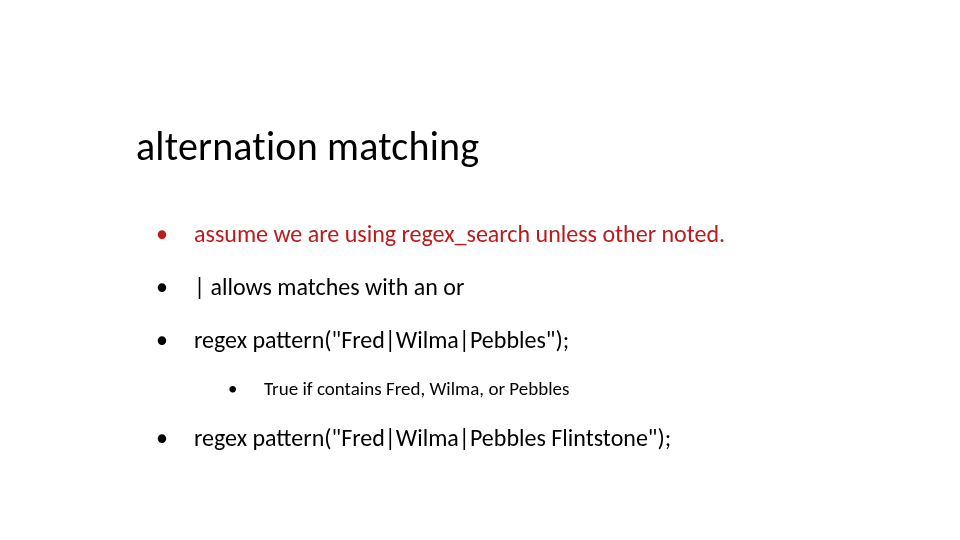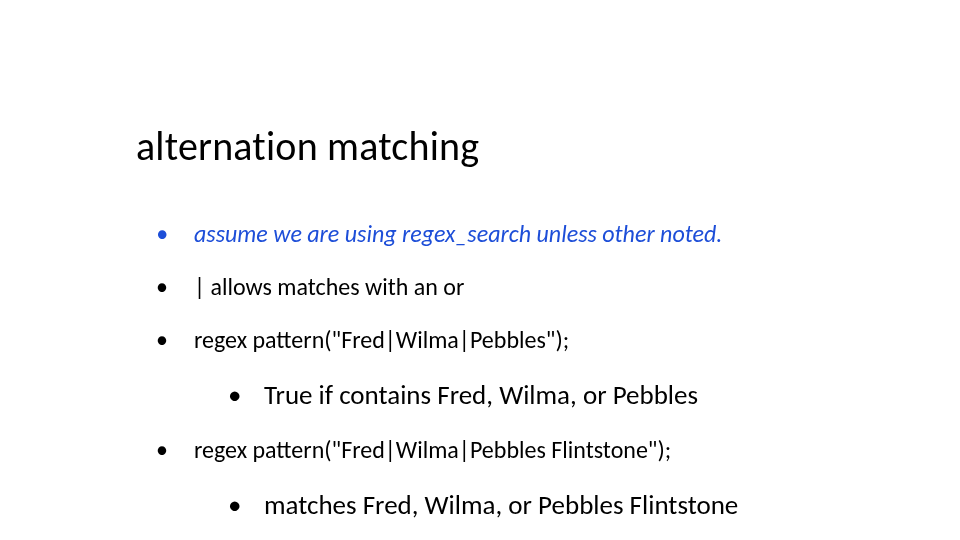--- a/index.html
+++ b/index.html
@@ -3,23 +3,23 @@
 <meta charset="utf-8">
 <style>
   * { margin: 18px; padding: 0; box-sizing: border-box; }
   html, body { width: 960px; height: 540px; background: #fff; font-family: "Segoe UI", "Calibri", Arial, sans-serif; color: #000; }
   .slide { width: 960px; height: 540px; position: relative; padding: 50px 64px 0 64px; }
   .title { font-size: 40px; font-weight: 400; letter-spacing: 0.2px; margin-bottom: 46px; }
   ul.lvl1 { list-style: none; }
   ul.lvl1 > li { font-size: 24px; line-height: 1.45; padding-left: 22px; position: relative; }
   ul.lvl1 > li::before { content: "•"; position: absolute; left: 2px; top: 0; }
   ul.lvl2 { list-style: none; margin-left: 32px; margin-top: 2px; margin-bottom: 6px; }
-  ul.lvl2 > li { font-size: 27px; line-height: 1.45; padding-left: 20px; position: relative; }
+  ul.lvl2 > li { font-size: 19px; line-height: 1.45; padding-left: 20px; position: relative; }
   ul.lvl2 > li::before { content: "•"; position: absolute; left: 2px; top: 0; }
-  .red { color: #1d4ed8; font-style: italic; }
+  .red { color: #b91c1c; }
 </style>
 </head>
 <body>
 
 <div class="slide">
   <h1 class="title">alternation matching</h1>
 
   <ul class="lvl1">
 
     <li class="red">
@@ -34,21 +34,16 @@
       <span>regex pattern("Fred|Wilma|Pebbles");</span>
       <ul class="lvl2">
         <li>
           <span>True if contains Fred, Wilma, or Pebbles</span>
         </li>
       </ul>
     </li>
 
     <li>
       <span>regex pattern("Fred|Wilma|Pebbles Flintstone");</span>
-      <ul class="lvl2">
-        <li>
-          <span>matches Fred, Wilma, or Pebbles Flintstone</span>
-        </li>
-      </ul>
     </li>
 
   </ul>
 </div>
 
 </body></html>

